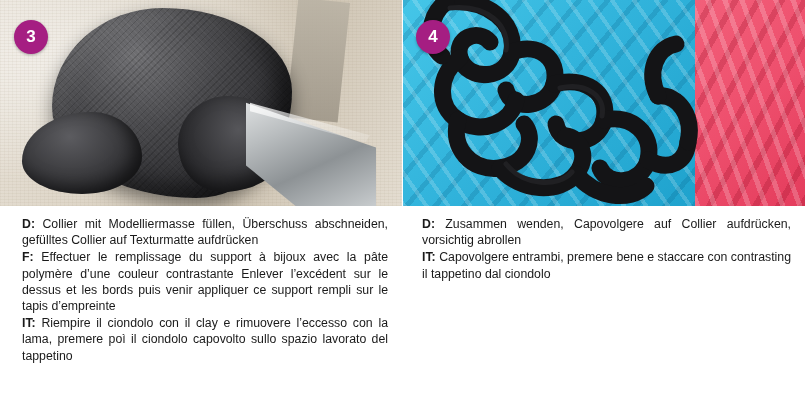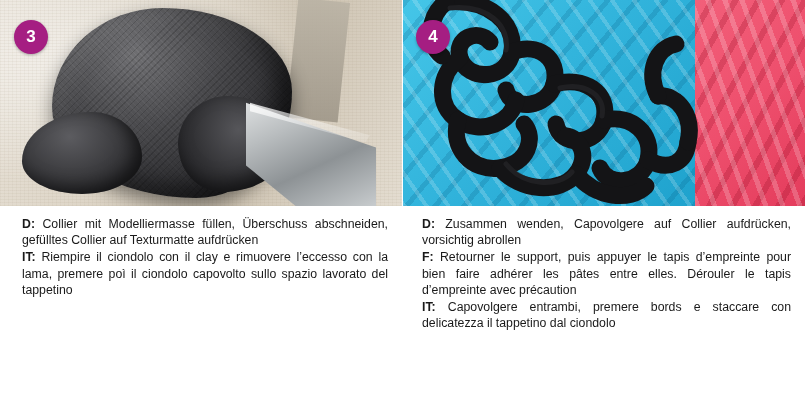--- a/index.html
+++ b/index.html
@@ -233,20 +233,21 @@
       <div class="clay-blob"></div>
       <div class="clay-lobe"></div>
       <div class="clay-lobe2"></div>
       <div class="blade"></div>
       <div class="blade-edge"></div>
       <div class="badge">3</div>
     </div>
 
     <div class="textblock">
       <p class="para"><span class="lang">D:</span><span> Collier mit Modelliermasse füllen, Überschuss abschneiden, gefülltes Collier auf Texturmatte aufdrücken</span></p>
+      <p class="para"><span class="lang">F:</span><span> Effectuer le remplissage du support à bijoux avec la pâte polymère d’une couleur contrastante Enlever l’excédent sur le dessus et les bords puis venir appliquer ce support rempli sur le tapis d’empreinte</span></p>
       <p class="para"><span class="lang">IT:</span><span> Riempire il ciondolo con il clay e rimuovere l’eccesso con la lama, premere poì il ciondolo capovolto sullo spazio lavorato del tappetino</span></p>
     </div>
   </div>
 
   <div class="spacer-divider"></div>
 
   <div class="panel panel-right">
 
     <div class="photo photo-right">
       <div class="mat-blue"></div>
@@ -274,18 +275,17 @@
             <path d="M86 168 C104 190 138 192 152 176"></path>
           </g>
         </svg>
       </div>
 
       <div class="badge">4</div>
     </div>
 
     <div class="textblock textblock-right">
       <p class="para"><span class="lang">D:</span><span> Zusammen wenden, Capovolgere auf Collier aufdrücken, vorsichtig abrollen</span></p>
-      <p class="para"><span class="lang">F:</span><span> Retourner le support,  puis appuyer le tapis  d’empreinte pour bien faire adhérer les pâtes entre elles. Dérouler le tapis d’empreinte avec précaution</span></p>
-      <p class="para"><span class="lang">IT:</span><span> Capovolgere entrambi, premere bords e staccare con delicatezza il tappetino dal ciondolo</span></p>
+      <p class="para"><span class="lang">IT:</span><span> Capovolgere entrambi, premere bene e staccare con contrasting il tappetino dal ciondolo</span></p>
     </div>
   </div>
 
 </div>
 
 </body></html>

